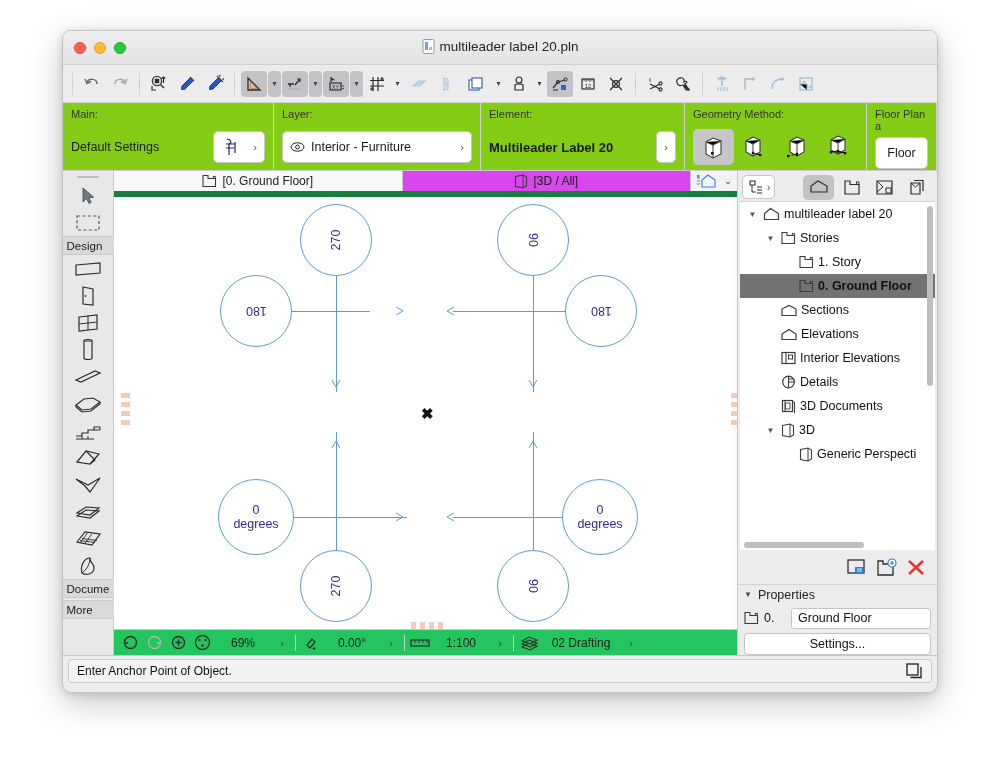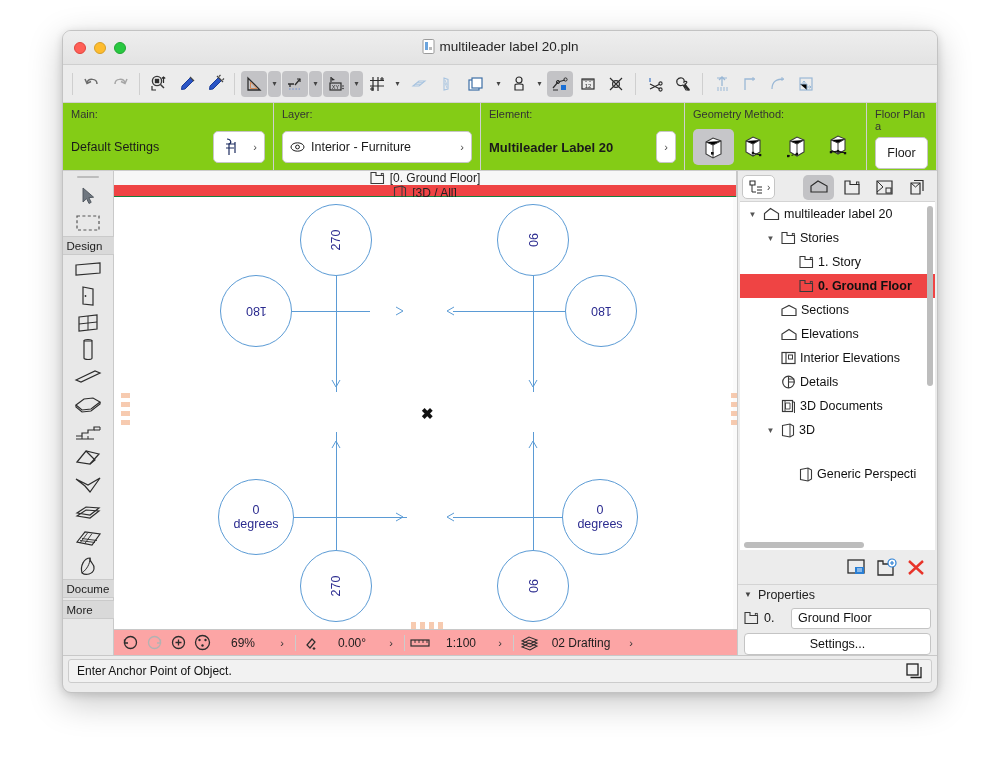--- a/index.html
+++ b/index.html
@@ -104,43 +104,42 @@
   .pal-btn { width: 36px; height: 27px; display: flex; align-items: center; justify-content: center; }
   .pal-cat {
     width: 51px; height: 19px; background: #d9d9d9;
     display: flex; align-items: center; padding-left: 4px;
     font-size: 11.5px; color: #1c1c1c;
     border-top: 1px solid #cacaca; border-bottom: 1px solid #cacaca;
   }
   
   .centercol { flex: 1; display: flex; flex-direction: column; min-width: 0; }
   .tabbar {
-    height: 26px; background: #ef4444; display: flex; align-items: stretch;
-    border-bottom: 1px solid #15803d;
-    flex-direction: column;
+    height: 26px; background: #d946ef; display: flex; align-items: stretch;
+    border-bottom: 6px solid #15803d;
   }
   .tab {
     flex: 1; display: flex; align-items: center; justify-content: center; gap: 5px;
     font-size: 12px; color: #222;
     border-right: 1px solid #c8c8c8;
   }
   .tab.active { background: #f7f7f7; }
   .tab-drop {
     width: 46px; display: flex; align-items: center; justify-content: center; gap: 3px;
     background: #f2f2f2;
   }
   .canvas {
     position: relative; flex: 1; background: #ffffff; overflow: hidden;
   }
   .canvas-scroll-v {
     position: absolute; right: 0; top: 0; bottom: 0; width: 4px;
     background: #fbfbfb;
   }
   .statusrow {
-    height: 26px; background: #fca5a5; border-top: 1px solid #c8c8c8;
+    height: 26px; background: #22c55e; border-top: 1px solid #c8c8c8;
     display: flex; align-items: center; padding-left: 4px;
     font-size: 12px; color: #1d1d1d;
   }
   .sb-ico { width: 24px; display: flex; align-items: center; justify-content: center; }
   .sb-val { min-width: 58px; text-align: center; }
   .sb-arrow { width: 20px; text-align: center; font-size: 11px; color: #333; }
   .sb-sep { width: 1px; height: 16px; background: #cccccc; margin: 0 3px; }
   
   .rightpanel {
     width: 200px; background: #ececec; border-left: 1px solid #c9c9c9;
@@ -157,21 +156,21 @@
   .nav-tab { width: 31px; height: 25px; border-radius: 5px; display: flex; align-items: center; justify-content: center; }
   .nav-tab.active { background: #c2c2c5; }
   .tree {
     flex: 1; background: #ffffff; overflow: hidden; position: relative;
     border-top: 1px solid #d4d4d4; margin: 0 2px;
   }
   .tree-row {
     height: 24px; display: flex; align-items: center; gap: 4px;
     font-size: 12.5px; color: #101010; white-space: nowrap;
   }
-  .tree-row.selected { background: #ef4444; font-weight: bold; }
+  .tree-row.selected { background: #737373; font-weight: bold; }
   .tw { width: 13px; display: flex; align-items: center; justify-content: center; font-size: 8px; color: #555; }
   .tree-sb-v {
     position: absolute; right: 2px; top: 4px; width: 6px; height: 180px;
     background: #bdbdbd; border-radius: 3px;
   }
   .tree-sb-h {
     position: absolute; left: 4px; bottom: 2px; height: 6px; width: 120px;
     background: #bdbdbd; border-radius: 3px;
   }
   .nav-btnrow {
@@ -941,21 +940,21 @@
             <div class="tree-row" style="padding-left: 24px;">
               <span class="tw">▼</span>
               <span style="display: flex;">
                 <svg width="14" height="15" viewBox="0 0 14 15">
                   <path d="M1.5 2.5 L9 1 L12.5 3 L12.5 12 L9 14 L1.5 12.5 Z" fill="none" stroke="#3a3a3a" stroke-width="1.1"></path>
                   <path d="M9 1 L9 14" stroke="#3a3a3a" stroke-width="1"></path>
                 </svg>
               </span>
               <span>3D</span>
             </div>
-            <div class="tree-row" style="padding-left: 42px; margin-top: 20px;">
+            <div class="tree-row" style="padding-left: 42px;">
               <span class="tw"></span>
               <span style="display: flex;">
                 <svg width="14" height="15" viewBox="0 0 14 15">
                   <path d="M1.5 2.5 L9 1 L12.5 3 L12.5 12 L9 14 L1.5 12.5 Z" fill="none" stroke="#3a3a3a" stroke-width="1.1"></path>
                   <path d="M9 1 L9 14" stroke="#3a3a3a" stroke-width="1"></path>
                 </svg>
               </span>
               <span>Generic Perspecti</span>
             </div>
           </div>

